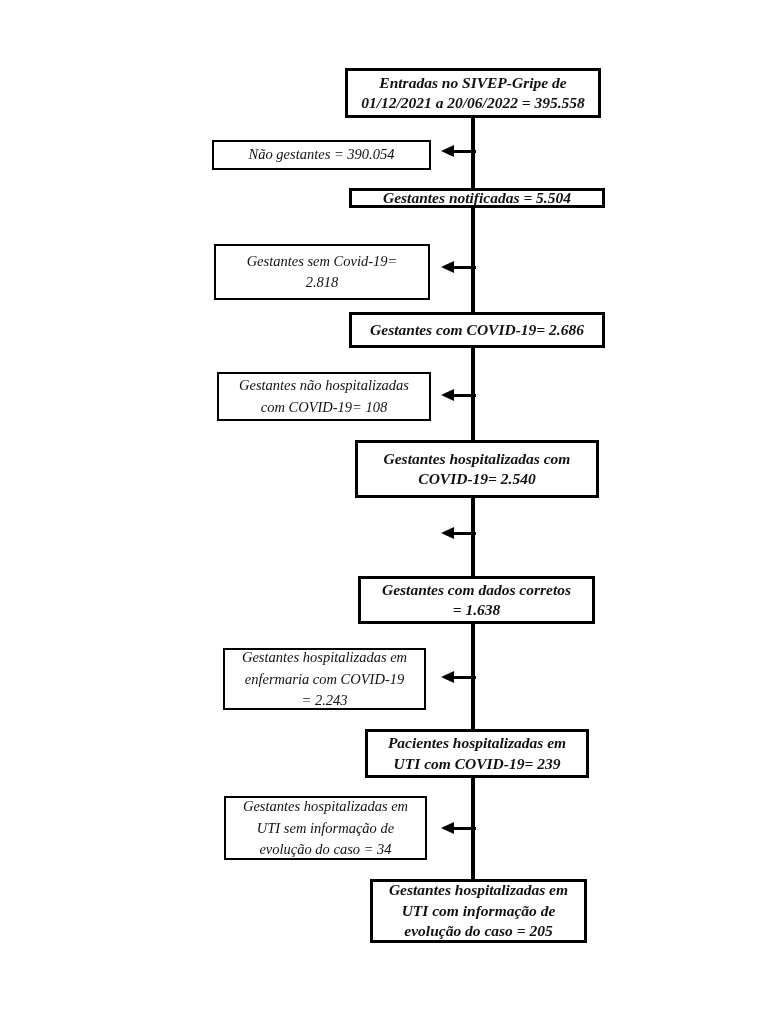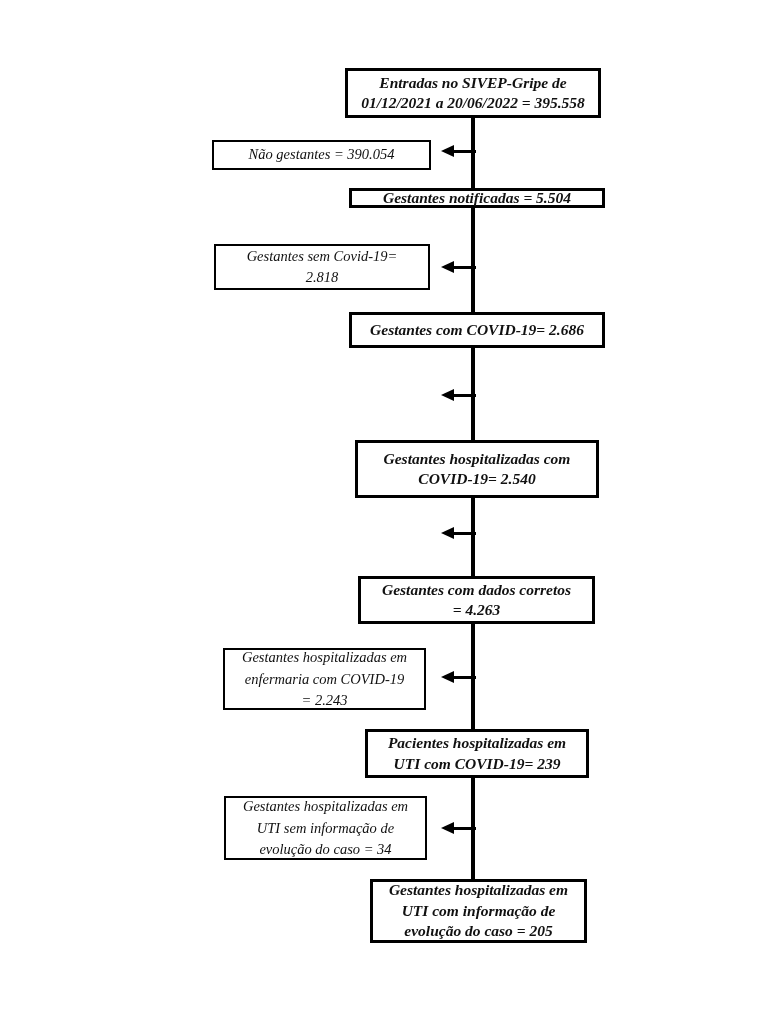--- a/index.html
+++ b/index.html
@@ -89,43 +89,47 @@
     <span class="box-text">Gestantes com COVID-19= 2.686</span>
   </div>
 
   <div class="box main-box" style="left:355px; top:440px; width:244px; height:58px;">
     <span class="box-text">Gestantes hospitalizadas com
 COVID-19= 2.540</span>
   </div>
 
   <div class="box main-box" style="left:358px; top:576px; width:237px; height:48px;">
     <span class="box-text">Gestantes com dados corretos
-= 4.263</span>
+= 1.638</span>
   </div>
 
   <div class="box main-box" style="left:365px; top:729px; width:224px; height:49px;">
     <span class="box-text">Pacientes hospitalizadas em
 UTI com COVID-19= 239</span>
   </div>
 
   <div class="box main-box" style="left:370px; top:879px; width:217px; height:64px;">
     <span class="box-text">Gestantes hospitalizadas em
 UTI com informação de
 evolução do caso = 205</span>
   </div>
 
   <div class="box side-box" style="left:212px; top:140px; width:219px; height:30px;">
     <span class="box-text">Não gestantes = 390.054</span>
   </div>
 
-  <div class="box side-box" style="left:214px; top:244px; width:216px; height:46px;justify-content:flex-end;">
+  <div class="box side-box" style="left:214px; top:244px; width:216px; height:56px;justify-content:flex-end;">
     <span class="box-text">Gestantes sem Covid-19=
 2.818</span>
   </div>
 
+  <div class="box side-box" style="left:217px; top:372px; width:214px; height:49px;">
+    <span class="box-text">Gestantes não hospitalizadas
+com COVID-19= 108</span>
+  </div>
 
 
   <div class="box side-box" style="left:223px; top:648px; width:203px; height:62px;">
     <span class="box-text">Gestantes hospitalizadas em
 enfermaria com COVID-19
 = 2.243</span>
   </div>
 
   <div class="box side-box" style="left:224px; top:796px; width:203px; height:64px;">
     <span class="box-text">Gestantes hospitalizadas em

